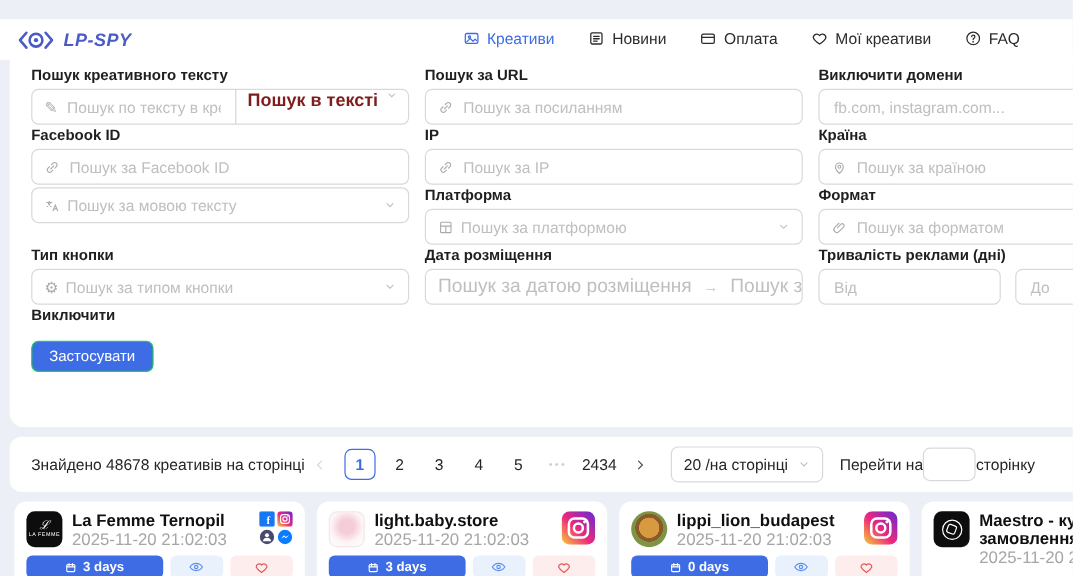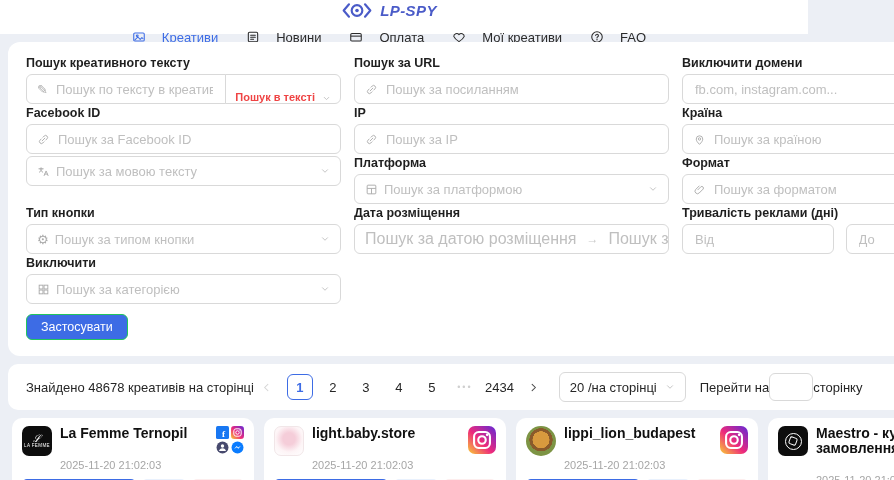--- a/index.html
+++ b/index.html
@@ -4,43 +4,43 @@
 <style>
   html,body{margin:0;padding:0;}
   body{
     width:894px;height:480px;overflow:hidden;position:relative;
     background:#eceff5;
     font-family:"Liberation Sans","DejaVu Sans",sans-serif;
     -webkit-font-smoothing:antialiased;
   }
   svg{display:block}
   
-  .header{position:absolute;top:0;left:0;width:808px;height:34px;background:#fff;
-    display:flex;align-items:center;justify-content:space-between;box-sizing:border-box;padding:0 44px 0 14px;flex-direction:column;}
+  .header{position:absolute;top:16px;left:0;width:894px;height:34px;background:#fff;
+    display:flex;align-items:center;justify-content:space-between;box-sizing:border-box;padding:0 44px 0 14px;}
   .logo{display:flex;align-items:center;gap:7px;color:#4a5bc8;cursor:pointer}
   .logo-text{font-size:15px;font-weight:bold;font-style:italic;letter-spacing:.4px}
   .nav{display:flex;align-items:flex-start;gap:28px;height:34px}
-  .nav-item{display:flex;align-items:center;gap:16px;font-size:13px;color:#2b2b2b;height:32px;
+  .nav-item{display:flex;align-items:center;gap:6px;font-size:13px;color:#2b2b2b;height:32px;
     border-bottom:2px solid transparent;cursor:pointer;white-space:nowrap}
   .nav-item.active{color:#3d6ce5;border-bottom-color:#3d6ce5}
   
   .panel{position:absolute;top:42px;left:8px;width:986px;height:314px;background:#fff;border-radius:12px;
     box-sizing:border-box;padding:14px 18px;}
   .fgrid{display:grid;grid-template-columns:315px 315px 315px;column-gap:13px;row-gap:2px}
   .flabel{font-size:12.5px;font-weight:600;color:#1f1f1f;line-height:14px;margin-bottom:4px}
   .ctrl{height:30px;border:1px solid #d9d9d9;border-radius:6px;background:#fff;display:flex;align-items:center;
     gap:6px;padding:0 10px;box-sizing:border-box;font-size:13px;color:#bfbfbf;white-space:nowrap;overflow:hidden}
   .ctrl input{border:none;outline:none;flex:1;min-width:0;font-size:13px;color:#333;font-family:inherit;background:transparent}
   .ctrl input::placeholder{color:#bfbfbf}
   .ficon{color:#aaaaaa;font-size:13px;line-height:1;display:flex;align-items:center;flex:none}
   .chev{margin-left:auto;color:#bfbfbf;flex:none}
   .igroup{display:flex}
   .igroup .ctrl{flex:1;border-radius:6px 0 0 6px}
   .addon{height:30px;box-sizing:border-box;border:1px solid #d9d9d9;margin-left:-1px;border-radius:0 6px 6px 0;
-    display:flex;align-items:flex-end;gap:7px;padding:0 9px;font-size:11px;font-weight:600;color:#ef4444;background:#fff;cursor:pointer;flex:none}
+    display:flex;align-items:flex-start;gap:7px;padding:0 9px;font-size:15px;font-weight:600;color:#7f1d1d;background:#fff;cursor:pointer;flex:none}
   .rangectrl .ph{font-size:16px;color:#bfbfbf}
   .rangectrl .arrow{color:#c9c9c9;font-size:12px;padding:0 4px}
   .dur{display:flex;gap:12px}
   .dur .ctrl{flex:1}
   .btnrow{display:flex;gap:8px;margin-top:10px}
   .btn{height:26px;border-radius:6px;font-size:12.5px;padding:0 14px;font-family:inherit;cursor:pointer;display:flex;align-items:center}
   .btn-apply{background:#3d6ce5;border:1px solid #22c55e;color:#fff}
   .btn-reset{background:#fff;border:1px solid #d9d9d9;color:#262626}
   
   .results{position:absolute;top:364px;left:8px;width:986px;height:46px;background:#fff;border-radius:10px;
@@ -66,21 +66,21 @@
   .av-dark{background:#0d0d0d;color:#fff;display:flex;flex-direction:column;align-items:center;justify-content:center}
   .av-script{font-family:"Liberation Serif",serif;font-style:italic;font-size:10px;line-height:9px}
   .av-cap{font-size:4.5px;letter-spacing:.4px;line-height:6px}
   .av-baby{background:radial-gradient(circle at 50% 42%,#f5cdd9 0 28%,#fdf4f6 62%,#fff 100%);border:1px solid #f1e6e8;box-sizing:border-box}
   .av-lion{border-radius:50%;background:radial-gradient(circle at 50% 46%,#d89a3e 0 38%,#8a5a2b 39% 52%,#7d9444 53% 74%,#efe3b9 75% 100%)}
   .av-ring{width:15px;height:15px;border:1.6px solid #fff;border-radius:50%;display:flex;align-items:center;justify-content:center}
   .av-ring span{width:6px;height:6px;border:1.2px solid #fff;border-radius:2px;transform:rotate(20deg)}
   .cmeta{flex:1;min-width:0}
   .ctitle{font-size:14px;font-weight:700;color:#101010;line-height:15px;white-space:nowrap;overflow:hidden}
   .ctitle.wrap{white-space:normal}
-  .cdate{font-size:11px;color:#a6a6a6;line-height:13px;margin-top:18px}
+  .cdate{font-size:14px;color:#a6a6a6;line-height:13px;margin-top:2px}
   .pgrid{flex:none;display:grid;grid-template-columns:13px 13px;gap:2px}
   .bigig{flex:none}
   .cactions{display:flex;gap:6px;margin-top:7px;height:19px}
   .act{border-radius:5px;display:flex;align-items:center;justify-content:center;gap:5px;cursor:pointer}
   .act-days{flex:2.6;background:#3d6ce5;color:#fff;font-size:11px;font-weight:700}
   .act-eye{flex:1;background:#e9f1fd}
   .act-heart{flex:1.2;background:#fdeded}
 </style>
 </head>
 <body>
@@ -283,32 +283,20 @@
           <input type="text" placeholder="Від" style="">
         </div>
         <div class="ctrl">
           <input type="text" placeholder="До" style="">
         </div>
       </div>
     </div>
 
     <div class="field">
       <div class="flabel">Виключити</div>
-      <div class="ctrl">
-        <svg class="ficon" width="13" height="13" viewBox="0 0 24 24" fill="none" stroke="currentColor" stroke-width="1.7">
-            <rect x="4" y="4" width="7" height="7"></rect>
-            <rect x="13" y="4" width="7" height="7"></rect>
-            <rect x="4" y="13" width="7" height="7"></rect>
-            <rect x="13" y="13" width="7" height="7"></rect>
-          </svg>
-        <span>Пошук за категорією</span>
-        <svg class="chev" width="10" height="10" viewBox="0 0 24 24" fill="none" stroke="currentColor" stroke-width="2.2" stroke-linecap="round">
-            <path d="M6 9l6 6 6-6"></path>
-          </svg>
-      </div>
     </div>
   </div>
 
   <div class="btnrow">
     <button class="btn btn-apply">Застосувати</button>
   </div>
 </div>
 
 <div class="results">
   <span class="summary">Знайдено 48678 креативів на сторінці</span>

